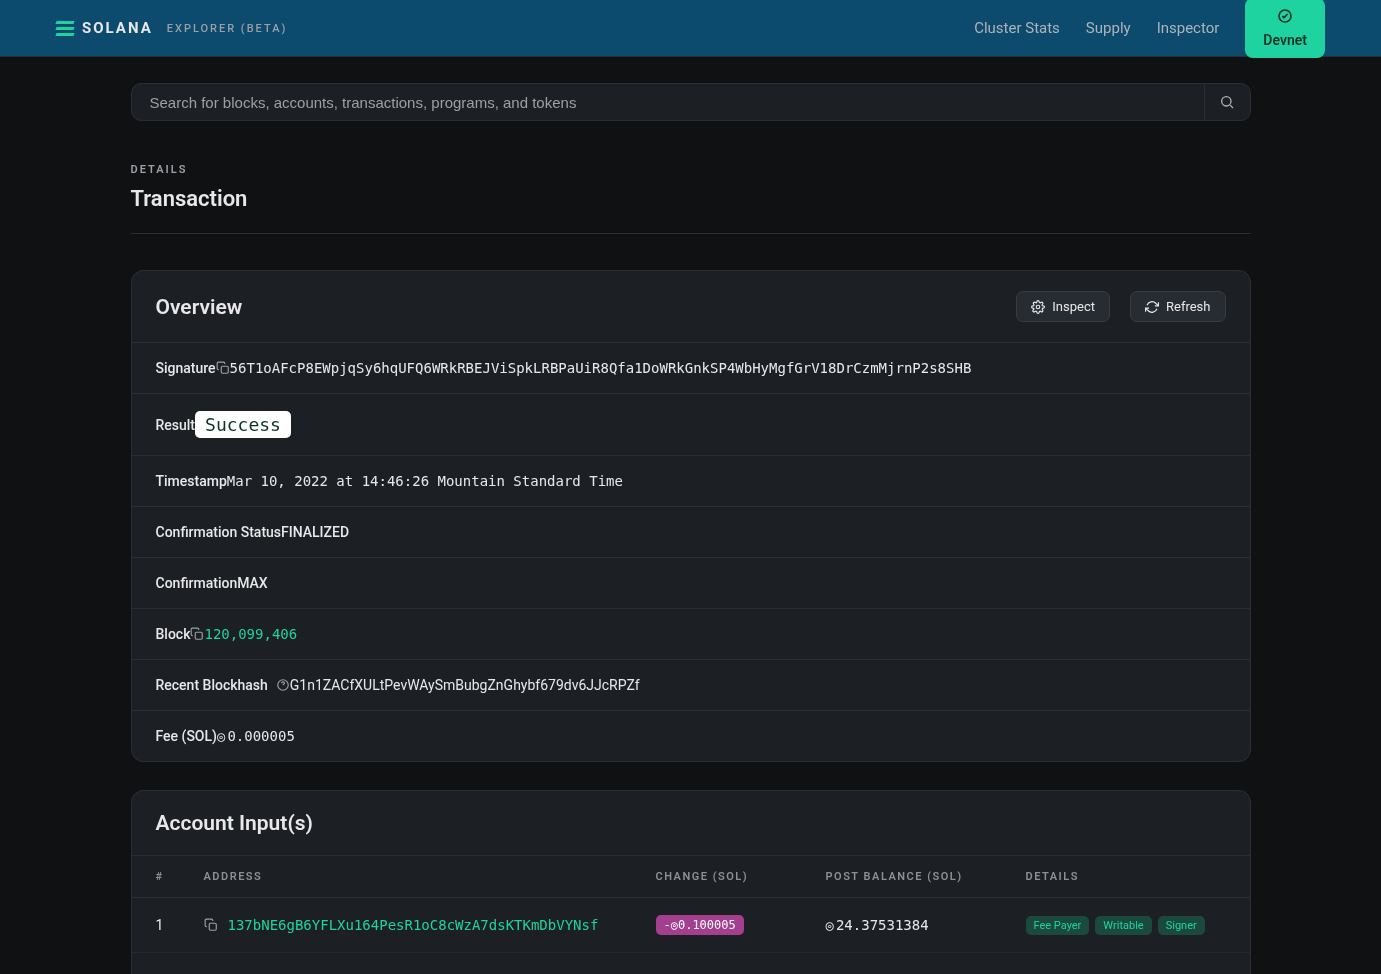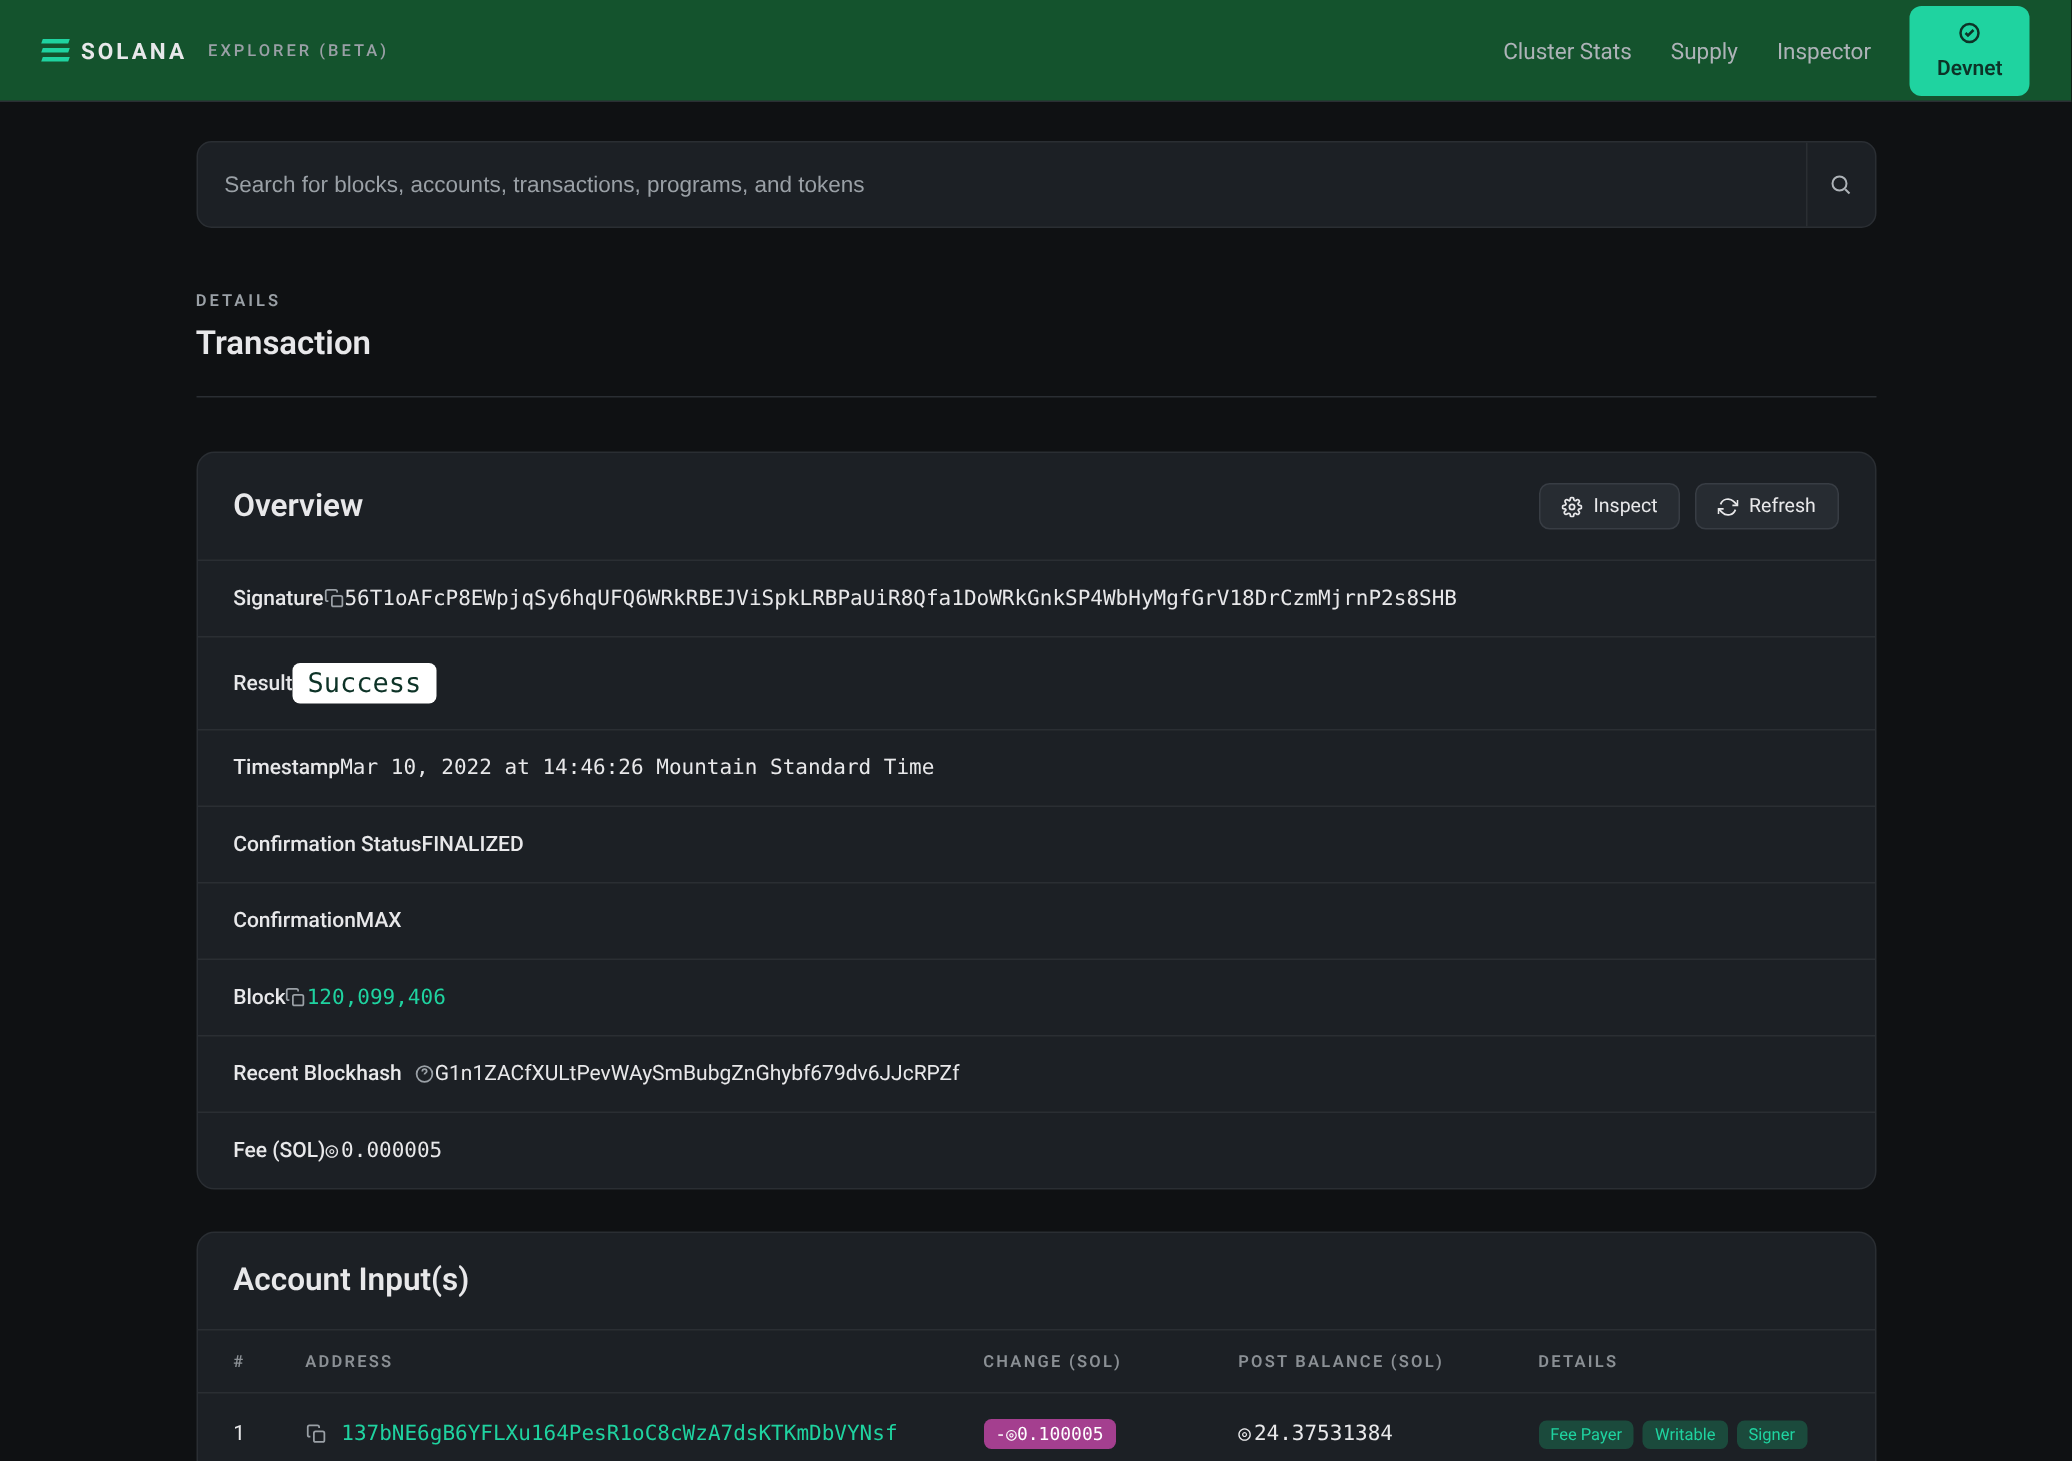--- a/index.html
+++ b/index.html
@@ -4,24 +4,24 @@
 <style>
 * { margin: 0; padding: 0; box-sizing: border-box; }
 body {
   background: #0f1113;
   color: #e8e8ea;
   font-family: -apple-system, BlinkMacSystemFont, "Segoe UI", Roboto, sans-serif;
   font-size: 14px;
   min-height: 974px;
 }
 .header {
-  background: #14532d;
+  background: #0c4a6e;
   border-bottom: 1px solid #2a2e33;
-  padding: 0 28px;
-  height: 68px;
+  padding: 0 56px;
+  height: 57px;
   display: flex;
   align-items: center;
   justify-content: space-between;
 }
 .logo-group { display: flex; align-items: center; gap: 14px; }
 .logo { display: flex; align-items: center; gap: 8px; font-weight: 700; letter-spacing: 2px; font-size: 15px; }
 .logo-bars { display: flex; flex-direction: column; gap: 3px; }
 .logo-bars span { width: 18px; height: 3px; background: #1fd3a0; display: block; transform: skewX(-20deg); }
 .explorer-tag { font-size: 11px; letter-spacing: 2px; color: #9aa0a6; font-weight: 500; }
 .nav-group { display: flex; align-items: center; gap: 26px; }
@@ -39,21 +39,21 @@
   flex-direction: column;
 }
 .devnet-btn svg { width: 16px; height: 16px; }
 .container { max-width: 1120px; margin: 0 auto; padding: 26px 0 40px; }
 .search-wrap {
   background: #1c2025;
   border: 1px solid #2a2e33;
   border-radius: 10px;
   display: flex;
   align-items: center;
-  height: 58px;
+  height: 38px;
   margin-bottom: 42px;
 }
 .search-input {
   flex: 1;
   background: transparent;
   border: none;
   color: #e8e8ea;
   font-size: 15px;
   padding: 0 18px;
   outline: none;
@@ -79,21 +79,21 @@
   margin-bottom: 28px;
   overflow: hidden;
 }
 .card-header {
   display: flex;
   justify-content: space-between;
   align-items: center;
   padding: 20px 24px;
 }
 .card-title { font-size: 21px; font-weight: 600; }
-.btn-group { display: flex; gap: 10px; }
+.btn-group { display: flex; gap: 20px; }
 .btn {
   background: #272c32;
   border: 1px solid #383d44;
   border-radius: 7px;
   padding: 7px 14px;
   color: #e8e8ea;
   font-size: 13px;
   display: flex;
   align-items: center;
   gap: 7px;

